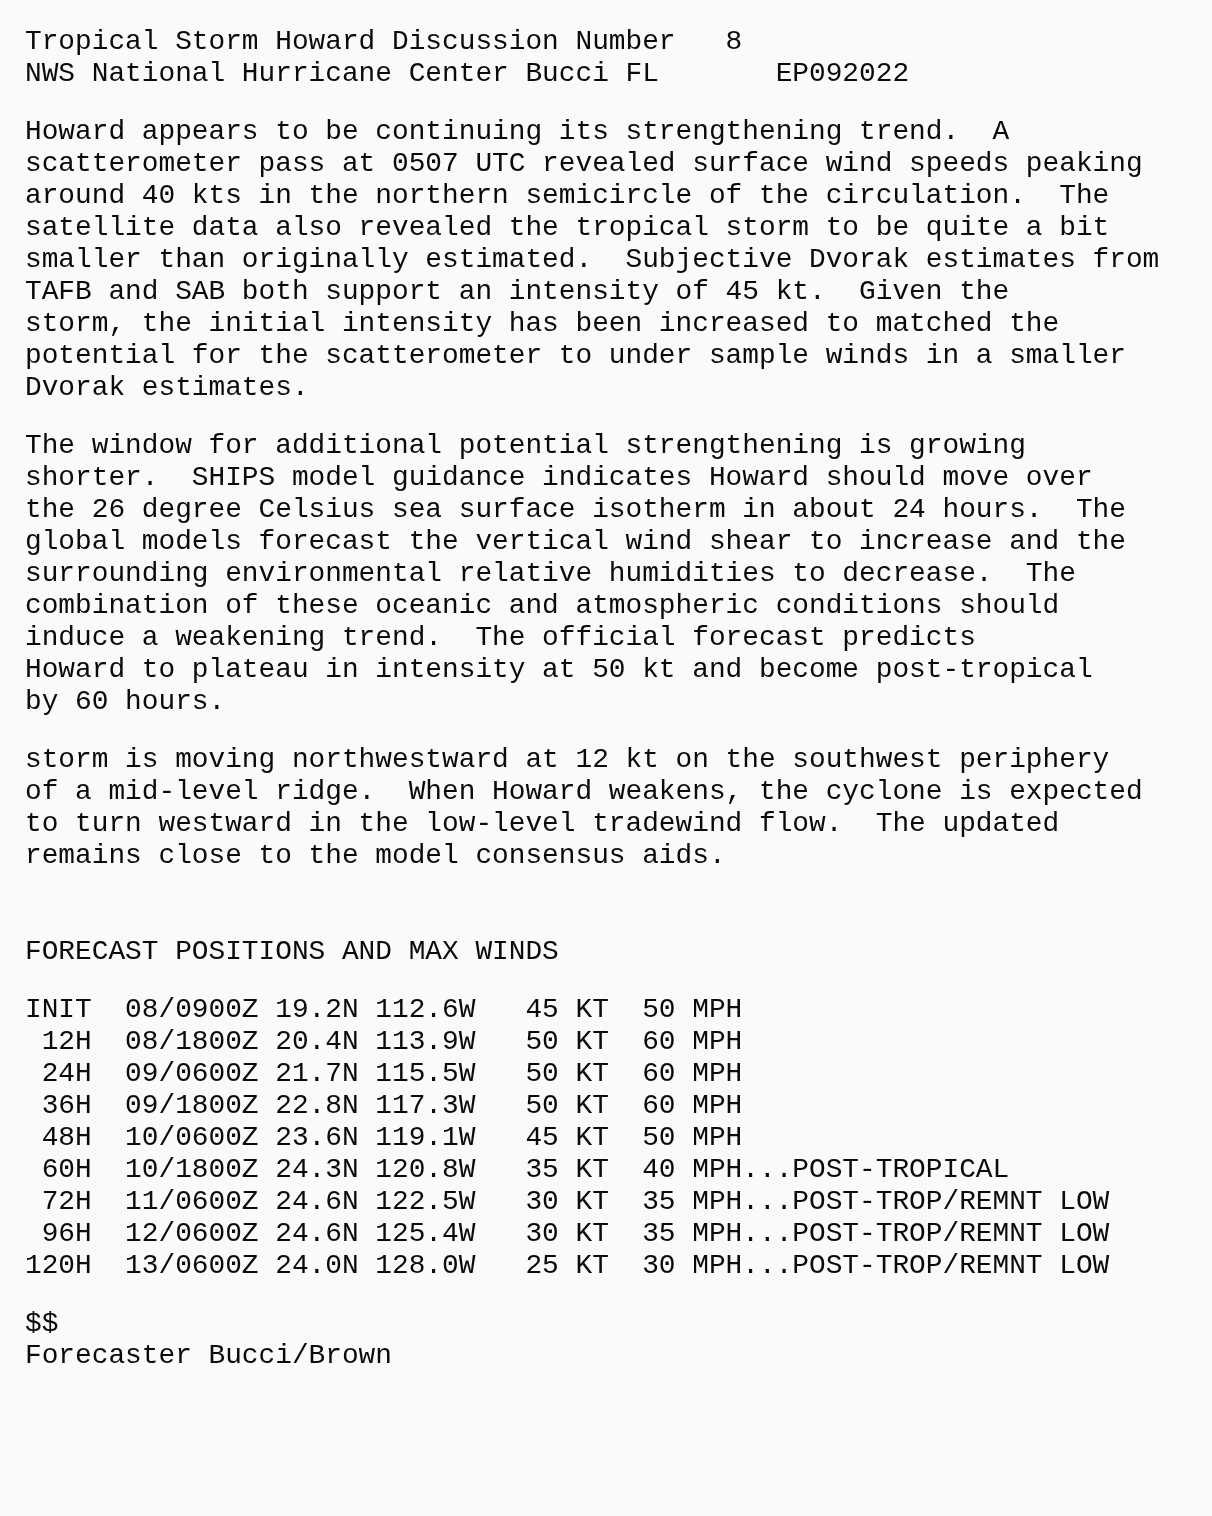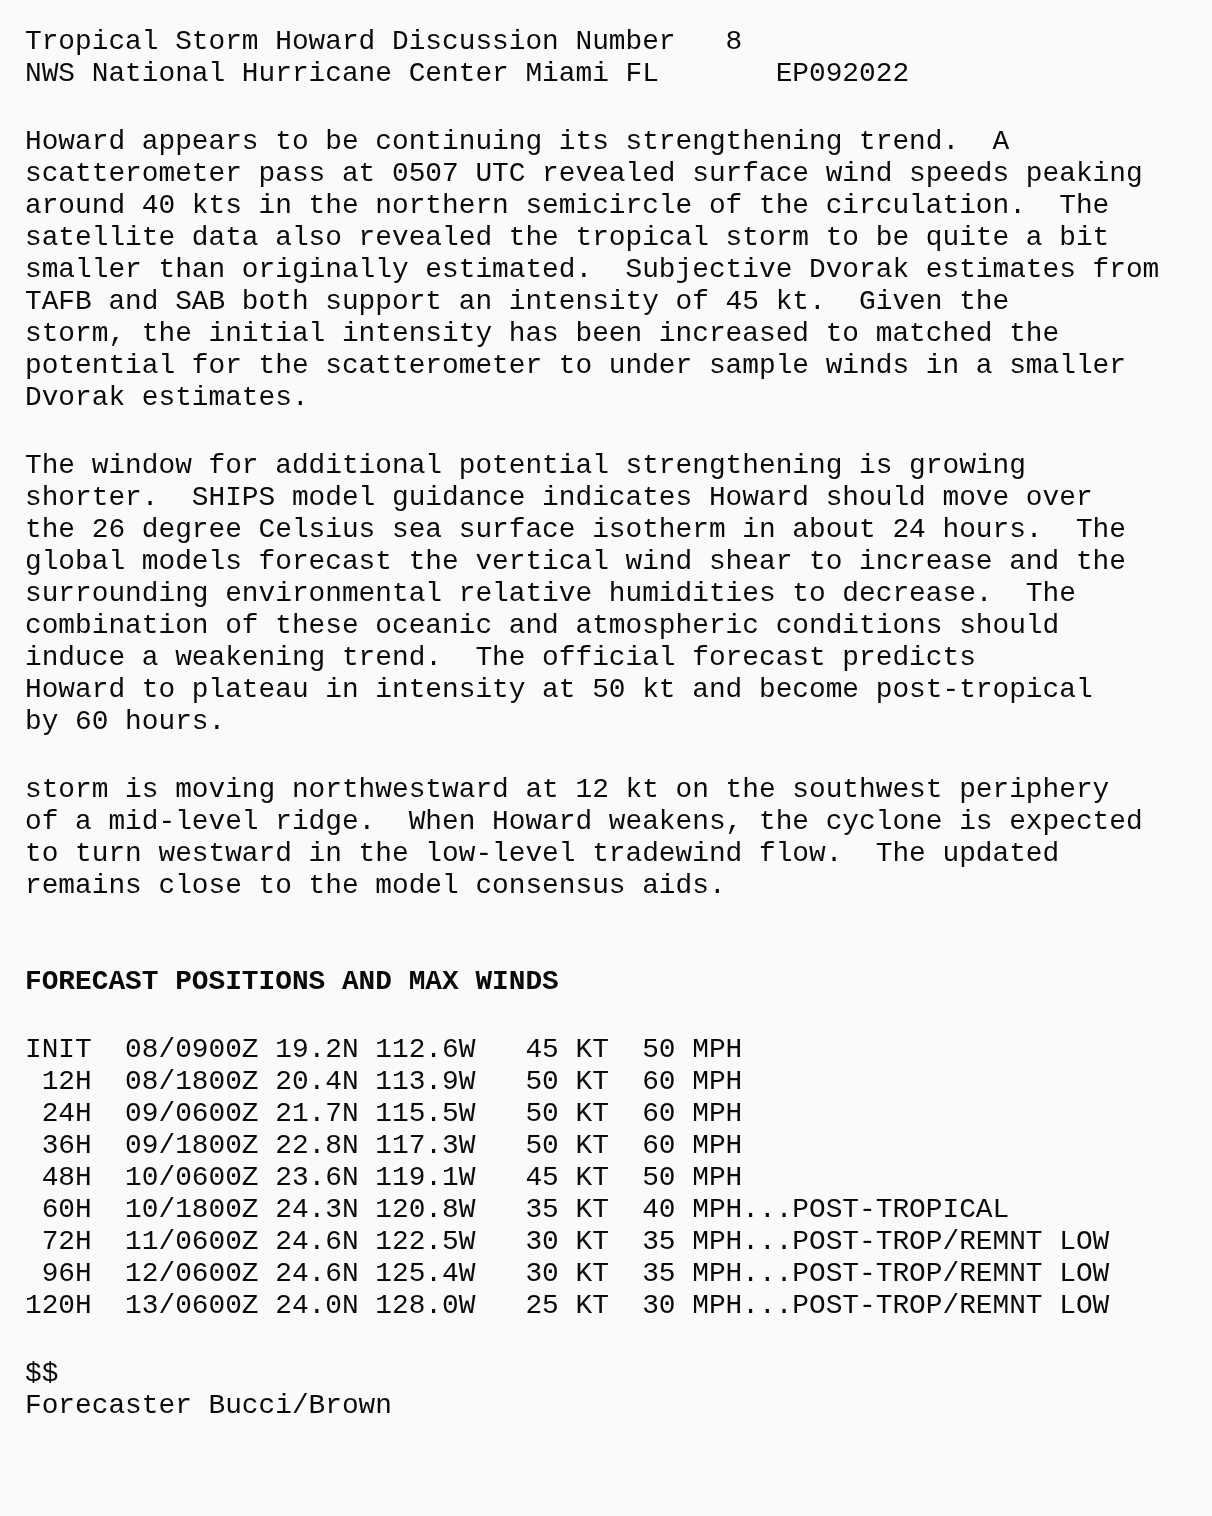--- a/index.html
+++ b/index.html
@@ -21,35 +21,34 @@
     font-size: 27.8px;
     line-height: 32px;
     color: #0a0a0a;
     font-weight: 400;
   }
   .line {
     white-space: pre;
     height: 32px;
   }
   .para, .table-block, .footer-block {
-    margin-top: 36px;
+    margin-top: 26px;
   }
   .heading-block {
     margin-top: 64px;
-    font-weight: bold;
   }
 </style>
 </head>
 <body>
 
 <div class="doc">
 
   <div class="header-block">
     <div class="line">Tropical Storm Howard Discussion Number   8</div>
-    <div class="line">NWS National Hurricane Center Miami FL       EP092022</div>
+    <div class="line">NWS National Hurricane Center Bucci FL       EP092022</div>
   </div>
 
   <div class="para">
     <div class="line">Howard appears to be continuing its strengthening trend.  A</div>
     <div class="line">scatterometer pass at 0507 UTC revealed surface wind speeds peaking</div>
     <div class="line">around 40 kts in the northern semicircle of the circulation.  The</div>
     <div class="line">satellite data also revealed the tropical storm to be quite a bit</div>
     <div class="line">smaller than originally estimated.  Subjective Dvorak estimates from</div>
     <div class="line">TAFB and SAB both support an intensity of 45 kt.  Given the</div>
     <div class="line">storm, the initial intensity has been increased to matched the</div>

